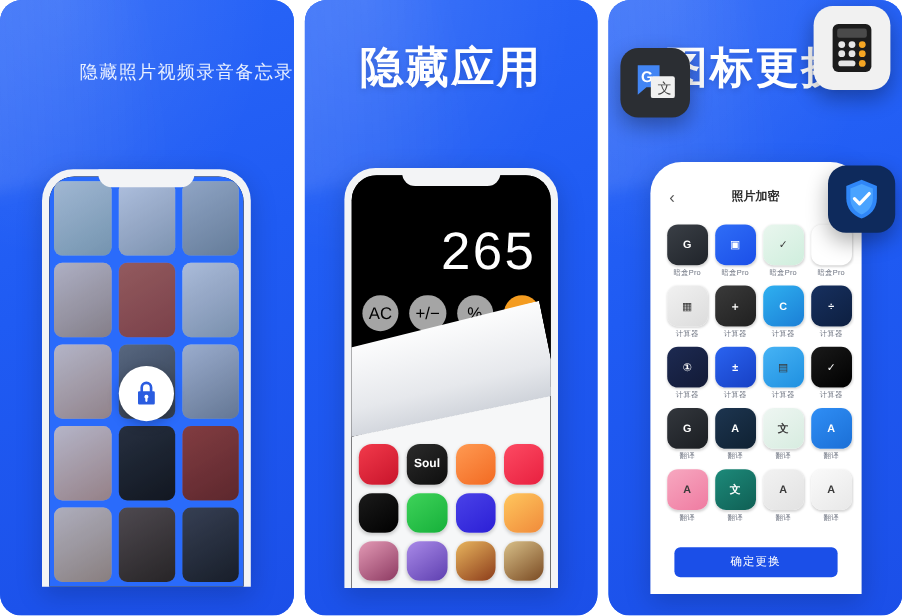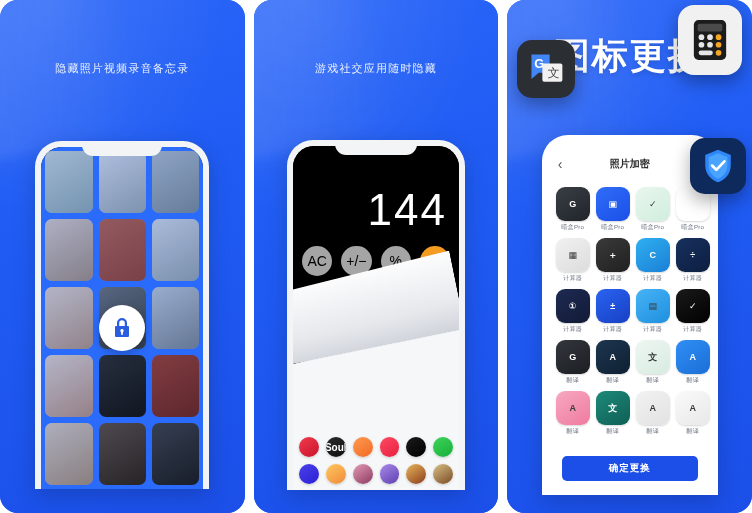--- a/index.html
+++ b/index.html
@@ -15,21 +15,21 @@
       radial-gradient(120% 70% at 20% 0%, rgba(255,255,255,.10), rgba(255,255,255,0) 60%),
       linear-gradient(160deg,#2a66f8 0%,#1f5bf3 45%,#1b4fe8 100%);
   }
   .panel .sheen{position:absolute;top:-40px;left:-20%;width:70%;height:190px;
     background:linear-gradient(100deg,rgba(255,255,255,.13),rgba(255,255,255,0));
     transform:rotate(-12deg);filter:blur(6px);}
 
   .head{position:relative;z-index:4;text-align:center;padding-top:38px;}
   .title{color:#fff;font-size:36px;line-height:1;font-weight:700;letter-spacing:2px;
     text-shadow:0 2px 5px rgba(0,0,0,.14);}
-  .subtitle{color:#e9f0ff;font-size:11px;margin-top:23px;letter-spacing:1.2px;font-weight:500;}
+  .subtitle{color:#e9f0ff;font-size:15px;margin-top:13px;letter-spacing:1.2px;font-weight:500;text-align:right;}
 
   
   .phone{position:absolute;left:50%;transform:translateX(-50%);background:#f3f4f6;
     border-radius:26px 26px 0 0;box-shadow:0 6px 22px rgba(0,0,0,.18);overflow:hidden;}
   .phone .screen{position:absolute;left:6px;right:6px;top:6px;bottom:0;border-radius:21px 21px 0 0;overflow:hidden;background:#000;}
   .notch{position:absolute;top:0;left:50%;transform:translateX(-50%);width:46%;height:15px;background:#f3f4f6;border-radius:0 0 11px 11px;z-index:6;}
 
   
   #p1 .phone{width:174px;height:348px;top:141px;}
   .pgrid{position:absolute;inset:0;background:#2a6bfb;display:grid;grid-template-columns:repeat(3,1fr);
@@ -45,42 +45,42 @@
   #p2 .screen{background:#000;}
   .calcwrap{position:absolute;inset:0;background:#000;color:#fff;}
   .calcdisp{position:absolute;right:12px;top:42px;font-size:44px;font-weight:300;letter-spacing:2px;line-height:1;}
   .keys{position:absolute;left:9px;right:9px;top:100px;display:grid;grid-template-columns:repeat(4,1fr);gap:9px;}
   .key{aspect-ratio:1/1;border-radius:50%;background:#333;display:flex;align-items:center;justify-content:center;
     font-size:17px;color:#fff;font-weight:400;}
   .key.grey{background:#a5a5a5;color:#000;font-size:14px;}
   .key.amber{background:#f49c20;font-size:19px;}
   .reveal{position:absolute;left:0;right:0;bottom:0;height:168px;background:#f6f7f8;
     clip-path:polygon(0 42px, 100% 0px, 100% 100%, 0 100%);z-index:5;}
-  .appgrid{position:absolute;left:6px;right:6px;bottom:6px;display:grid;grid-template-columns:repeat(6,1fr);gap:7px;}
+  .appgrid{position:absolute;left:6px;right:6px;bottom:6px;display:grid;grid-template-columns:repeat(4,1fr);gap:7px;}
   .app{aspect-ratio:1/1;border-radius:11px;position:relative;overflow:hidden;box-shadow:0 1px 3px rgba(0,0,0,.18);
     display:flex;align-items:center;justify-content:center;font-size:10px;color:#fff;font-weight:700;}
   .peelflap{position:absolute;left:-6%;bottom:124px;width:112%;height:80px;
     background:linear-gradient(178deg,#ffffff 0%,#e6e8ec 68%,#cfd3da 100%);
     transform:rotate(-11.5deg);transform-origin:left bottom;
     clip-path:polygon(0 8px, 100% 0, 100% 100%, 0 100%);
     box-shadow:0 6px 14px rgba(0,0,0,.33);z-index:6;}
 
   
   #p3 .phone{width:176px;height:360px;top:135px;background:#fff;}
   #p3 .screen{background:#fff;}
   .iscreen{position:absolute;inset:0;background:#fff;color:#222;}
   .ibar{height:26px;display:flex;align-items:center;justify-content:center;position:relative;font-size:10px;font-weight:700;color:#2b2b2b;margin-top:10px;}
   .ibar .back{position:absolute;left:10px;top:50%;transform:translateY(-50%);font-size:14px;color:#555;font-weight:400;}
   .igrid{position:absolute;left:8px;right:8px;top:46px;display:grid;grid-template-columns:repeat(4,1fr);row-gap:6px;column-gap:6px;}
   .icell{display:flex;flex-direction:column;align-items:center;gap:2px;}
   .ibox{width:34px;height:34px;border-radius:9px;overflow:hidden;display:flex;align-items:center;justify-content:center;
     box-shadow:0 1px 2px rgba(0,0,0,.16);font-size:9px;color:#fff;font-weight:700;}
   .ilab{font-size:6.2px;color:#6d7380;letter-spacing:.2px;}
   .cbtn{position:absolute;left:14px;right:14px;bottom:14px;height:25px;border-radius:5px;background:#1b4fe8;color:#fff;
-    display:flex;align-items:center;justify-content:center;font-size:9.5px;font-weight:700;letter-spacing:1px;}
+    display:flex;align-items:center;justify-content:center;font-size:9.5px;font-weight:400;letter-spacing:1px;}
   .float{position:absolute;border-radius:15px;box-shadow:0 7px 18px rgba(0,0,0,.33);z-index:9;
     display:flex;align-items:center;justify-content:center;}
   .f-translate{width:58px;height:58px;left:10px;top:40px;background:#2b2e33;}
   .f-calc{width:64px;height:70px;right:10px;top:5px;background:#f1f1f1;border-radius:16px;}
   .f-shield{width:56px;height:56px;right:6px;top:138px;background:#0e2a5c;}
 </style>
 </head>
 <body>
 
 <div class="stage">
@@ -117,27 +117,27 @@
           </svg>
         </div>
       </div>
     </div>
   </div>
 
   <div class="panel" id="p2">
     <div class="bgwash"></div>
     <div class="sheen"></div>
     <div class="head">
-      <div class="subtitle">游戏社交应用随时隐藏</div>
+      <div class="title">隐藏应用</div>
     </div>
     <div class="phone">
       <div class="notch"></div>
       <div class="screen">
         <div class="calcwrap">
-          <div class="calcdisp">144</div>
+          <div class="calcdisp">265</div>
           <div class="keys" id="calckeys">
               <div class="key grey">AC</div>
               <div class="key grey">+/−</div>
               <div class="key grey">%</div>
               <div class="key amber">÷</div>
               <div class="key">7</div>
               <div class="key">8</div>
               <div class="key">9</div>
               <div class="key amber">×</div>
               <div class="key">4</div>

